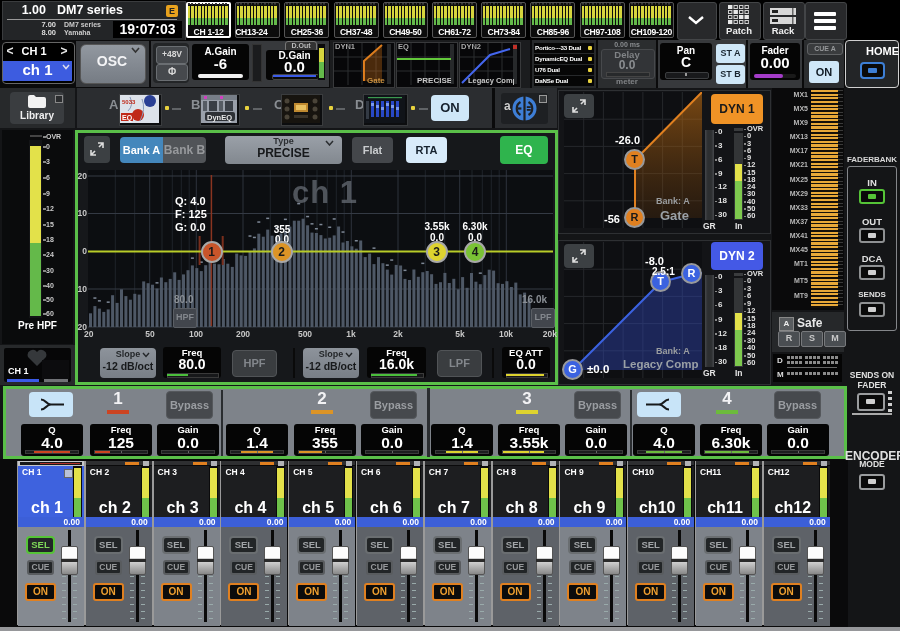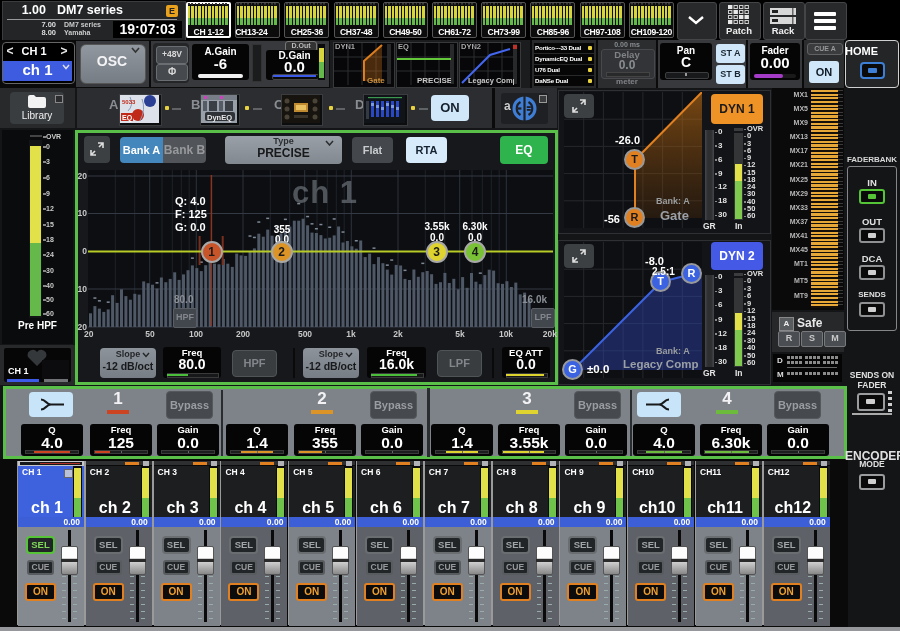--- a/index.html
+++ b/index.html
@@ -30,21 +30,21 @@
 <div style="left:335.6px;top:2.5px;width:41px;height:22.5px;background:repeating-linear-gradient(90deg,#3a3a3a 0 1.6px,rgba(0,0,0,0) 1.6px 3.4px) 0 0px / 100% 1.6px no-repeat,repeating-linear-gradient(90deg,#d6d53e 0 2.4px,#0c0c0c 2.4px 3.4px) 0 3.5px / 100% 12px no-repeat,repeating-linear-gradient(90deg,#64b94a 0 2.4px,#0c0c0c 2.4px 3.4px) 0 15.5px / 100% 9.5px no-repeat;"></div>
 <div style="left:333.6px;top:27.5px;width:45px;height:10px;font-size:8.6px;color:#fff;font-weight:bold;text-align:center;letter-spacing:-0.3px">CH37-48</div>
 <div style="left:382.8px;top:2px;width:45px;height:36px;background:#0c0c0c;border:1px solid #555;border-radius:2px;box-sizing:border-box"></div>
 <div style="left:384.8px;top:2.5px;width:41px;height:22.5px;background:repeating-linear-gradient(90deg,#3a3a3a 0 1.6px,rgba(0,0,0,0) 1.6px 3.4px) 0 0px / 100% 1.6px no-repeat,repeating-linear-gradient(90deg,#d6d53e 0 2.4px,#0c0c0c 2.4px 3.4px) 0 3.5px / 100% 12px no-repeat,repeating-linear-gradient(90deg,#64b94a 0 2.4px,#0c0c0c 2.4px 3.4px) 0 15.5px / 100% 9.5px no-repeat;"></div>
 <div style="left:382.8px;top:27.5px;width:45px;height:10px;font-size:8.6px;color:#fff;font-weight:bold;text-align:center;letter-spacing:-0.3px">CH49-50</div>
 <div style="left:432.0px;top:2px;width:45px;height:36px;background:#0c0c0c;border:1px solid #555;border-radius:2px;box-sizing:border-box"></div>
 <div style="left:434.0px;top:2.5px;width:41px;height:22.5px;background:repeating-linear-gradient(90deg,#3a3a3a 0 1.6px,rgba(0,0,0,0) 1.6px 3.4px) 0 0px / 100% 1.6px no-repeat,repeating-linear-gradient(90deg,#d6d53e 0 2.4px,#0c0c0c 2.4px 3.4px) 0 3.5px / 100% 12px no-repeat,repeating-linear-gradient(90deg,#64b94a 0 2.4px,#0c0c0c 2.4px 3.4px) 0 15.5px / 100% 9.5px no-repeat;"></div>
 <div style="left:432.0px;top:27.5px;width:45px;height:10px;font-size:8.6px;color:#fff;font-weight:bold;text-align:center;letter-spacing:-0.3px">CH61-72</div>
 <div style="left:481.20000000000005px;top:2px;width:45px;height:36px;background:#0c0c0c;border:1px solid #555;border-radius:2px;box-sizing:border-box"></div>
 <div style="left:483.20000000000005px;top:2.5px;width:41px;height:22.5px;background:repeating-linear-gradient(90deg,#3a3a3a 0 1.6px,rgba(0,0,0,0) 1.6px 3.4px) 0 0px / 100% 1.6px no-repeat,repeating-linear-gradient(90deg,#d6d53e 0 2.4px,#0c0c0c 2.4px 3.4px) 0 3.5px / 100% 12px no-repeat,repeating-linear-gradient(90deg,#64b94a 0 2.4px,#0c0c0c 2.4px 3.4px) 0 15.5px / 100% 9.5px no-repeat;"></div>
-<div style="left:481.20000000000005px;top:27.5px;width:45px;height:10px;font-size:8.6px;color:#fff;font-weight:bold;text-align:center;letter-spacing:-0.3px">CH73-99</div>
+<div style="left:481.20000000000005px;top:27.5px;width:45px;height:10px;font-size:8.6px;color:#fff;font-weight:bold;text-align:center;letter-spacing:-0.3px">CH73-84</div>
 <div style="left:530.4000000000001px;top:2px;width:45px;height:36px;background:#0c0c0c;border:1px solid #555;border-radius:2px;box-sizing:border-box"></div>
 <div style="left:532.4000000000001px;top:2.5px;width:41px;height:22.5px;background:repeating-linear-gradient(90deg,#3a3a3a 0 1.6px,rgba(0,0,0,0) 1.6px 3.4px) 0 0px / 100% 1.6px no-repeat,repeating-linear-gradient(90deg,#d6d53e 0 2.4px,#0c0c0c 2.4px 3.4px) 0 3.5px / 100% 12px no-repeat,repeating-linear-gradient(90deg,#64b94a 0 2.4px,#0c0c0c 2.4px 3.4px) 0 15.5px / 100% 9.5px no-repeat;"></div>
 <div style="left:530.4000000000001px;top:27.5px;width:45px;height:10px;font-size:8.6px;color:#fff;font-weight:bold;text-align:center;letter-spacing:-0.3px">CH85-96</div>
 <div style="left:579.6px;top:2px;width:45px;height:36px;background:#0c0c0c;border:1px solid #555;border-radius:2px;box-sizing:border-box"></div>
 <div style="left:581.6px;top:2.5px;width:41px;height:22.5px;background:repeating-linear-gradient(90deg,#3a3a3a 0 1.6px,rgba(0,0,0,0) 1.6px 3.4px) 0 0px / 100% 1.6px no-repeat,repeating-linear-gradient(90deg,#d6d53e 0 2.4px,#0c0c0c 2.4px 3.4px) 0 3.5px / 100% 12px no-repeat,repeating-linear-gradient(90deg,#64b94a 0 2.4px,#0c0c0c 2.4px 3.4px) 0 15.5px / 100% 9.5px no-repeat;"></div>
 <div style="left:579.6px;top:27.5px;width:45px;height:10px;font-size:8.6px;color:#fff;font-weight:bold;text-align:center;letter-spacing:-0.3px">CH97-108</div>
 <div style="left:628.8px;top:2px;width:45px;height:36px;background:#0c0c0c;border:1px solid #555;border-radius:2px;box-sizing:border-box"></div>
 <div style="left:630.8px;top:2.5px;width:41px;height:22.5px;background:repeating-linear-gradient(90deg,#3a3a3a 0 1.6px,rgba(0,0,0,0) 1.6px 3.4px) 0 0px / 100% 1.6px no-repeat,repeating-linear-gradient(90deg,#d6d53e 0 2.4px,#0c0c0c 2.4px 3.4px) 0 3.5px / 100% 12px no-repeat,repeating-linear-gradient(90deg,#64b94a 0 2.4px,#0c0c0c 2.4px 3.4px) 0 15.5px / 100% 9.5px no-repeat;"></div>
 <div style="left:628.8px;top:27.5px;width:45px;height:10px;font-size:8.6px;color:#fff;font-weight:bold;text-align:center;letter-spacing:-0.3px">CH109-120</div>
 <div style="left:677px;top:2px;width:38px;height:36px;background:#28292b;border:1px solid #434547;border-radius:3px"></div>
@@ -178,29 +178,29 @@
 <div style="left:748px;top:40px;width:54px;height:48px;background:#37393c"></div>
 <div style="left:750px;top:43px;width:50px;height:37px;background:#050505;border-radius:3px"></div>
 <div style="left:750px;top:45px;width:50px;height:11px;font-size:10px;color:#fff;font-weight:bold;text-align:center">Fader</div>
 <div style="left:750px;top:55px;width:50px;height:16px;font-size:15px;color:#fff;font-weight:bold;text-align:center">0.00</div>
 <div style="left:754px;top:74px;width:42px;height:4px;background:#1a1a1a;border-radius:2px"></div>
 <div style="left:754px;top:74px;width:29px;height:4px;background:#a43cc8;border-radius:2px"></div>
 <div style="left:804px;top:40px;width:40px;height:48px;background:#2b2d2f"></div>
 <div style="left:807px;top:43px;width:34px;height:10px;background:#3a3c3e;border:1px solid #606264;border-radius:3px;color:#96989a;font-size:7px;font-weight:bold;text-align:center;line-height:9px">CUE A</div>
 <div style="left:809px;top:61px;width:30px;height:22px;background:#cfe7f8;border-radius:3px;color:#101a24;font-size:11px;font-weight:bold;text-align:center;line-height:22px">ON</div>
 <div style="left:845px;top:40px;width:54px;height:48px;background:#232527;border:1px solid #d0d0d0;border-radius:4px;box-sizing:border-box"></div>
-<div style="left:845px;top:45px;width:54px;height:12px;font-size:11px;color:#fff;font-weight:bold;text-align:left">HOME</div>
+<div style="left:845px;top:45px;width:54px;height:12px;font-size:11px;color:#fff;font-weight:bold;text-align:right">HOME</div>
 <div style="left:860px;top:62px;width:25px;height:17px;background:#0a0a0a;border:2px solid #3d7fd6;border-radius:4px;box-sizing:border-box"></div>
 <div style="left:868px;top:68px;width:9px;height:5px;background:#3d7fd6;border-radius:1px"></div>
 <div style="left:0px;top:88px;width:75px;height:40px;background:#27292b"></div>
 <div style="left:10px;top:92px;width:54px;height:32px;background:#3a3d40;border-radius:4px"></div>
 <svg style="position:absolute;left:28px;top:95px" width="18" height="13" viewBox="0 0 18 13">
       <path d="M0 2 Q0 0 2 0 L6 0 L8 2 L16 2 Q18 2 18 4 L18 11 Q18 13 16 13 L2 13 Q0 13 0 11 Z" fill="#f2f2f2"></path>
     </svg>
-<div style="left:10px;top:110px;width:54px;height:11px;font-size:10px;color:#f0f0f0;font-weight:normal;text-align:center">Library</div>
+<div style="left:10px;top:110px;width:54px;height:11px;font-size:10px;color:#f0f0f0;font-weight:bold;text-align:center">Library</div>
 <div style="left:55px;top:95px;width:6px;height:6px;background:#2a2c2e;border:1px solid #888"></div>
 <div style="left:77px;top:88px;width:480px;height:40px;background:#2b2d30"></div>
 <div style="left:109px;top:98px;width:12px;height:16px;font-size:13px;color:#8a8e93;font-weight:bold;">A</div>
 <div style="left:119px;top:94px;width:41px;height:30px;background:#0c0d0f;border:1px solid #3a3c3e"></div>
 <div style="left:165px;top:106px;width:4px;height:4px;background:#e8d23e;border-radius:1px"></div>
 <div style="left:172px;top:108px;width:9px;height:2px;background:#606366"></div>
 <div style="left:191px;top:98px;width:12px;height:16px;font-size:13px;color:#8a8e93;font-weight:bold;">B</div>
 <div style="left:200px;top:94px;width:38px;height:30px;background:#0c0d0f;border:1px solid #3a3c3e"></div>
 <div style="left:245px;top:106px;width:4px;height:4px;background:#e8d23e;border-radius:1px"></div>
 <div style="left:253px;top:108px;width:9px;height:2px;background:#606366"></div>

